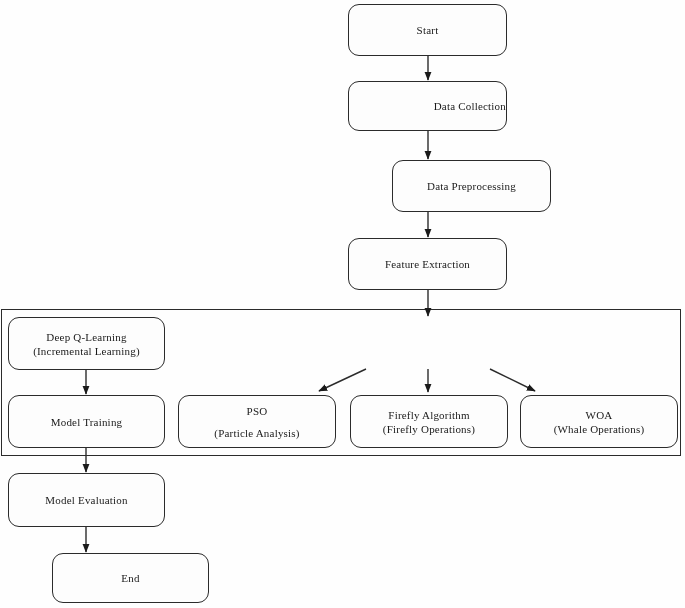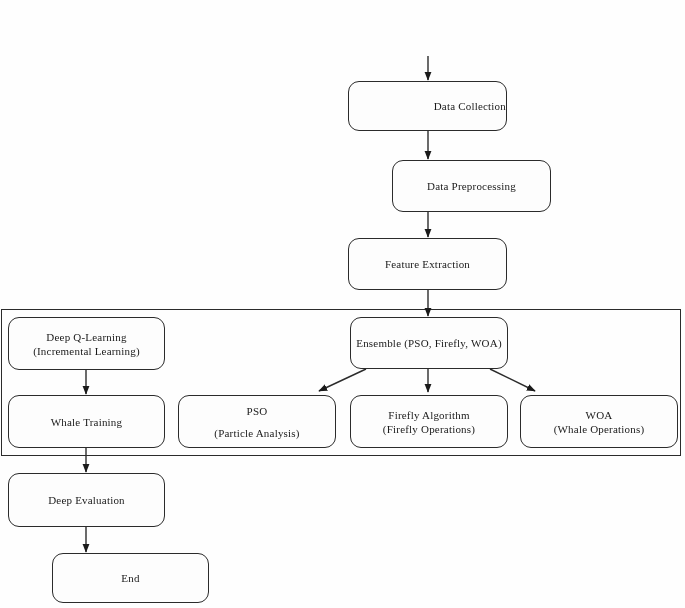--- a/index.html
+++ b/index.html
@@ -72,62 +72,62 @@
     <path d="M428,212 V237" stroke="#2b2b2b" stroke-width="1.4" fill="none" marker-end="url(#ah)"></path>
     <path d="M428,290 V316" stroke="#2b2b2b" stroke-width="1.4" fill="none" marker-end="url(#ah)"></path>
     <path d="M86,370 V394" stroke="#2b2b2b" stroke-width="1.4" fill="none" marker-end="url(#ah)"></path>
     <path d="M86,448 V472" stroke="#2b2b2b" stroke-width="1.4" fill="none" marker-end="url(#ah)"></path>
     <path d="M86,527 V552" stroke="#2b2b2b" stroke-width="1.4" fill="none" marker-end="url(#ah)"></path>
     <path d="M366,369 L319,391" stroke="#2b2b2b" stroke-width="1.4" fill="none" marker-end="url(#ah)"></path>
     <path d="M428,369 V392" stroke="#2b2b2b" stroke-width="1.4" fill="none" marker-end="url(#ah)"></path>
     <path d="M490,369 L535,391" stroke="#2b2b2b" stroke-width="1.4" fill="none" marker-end="url(#ah)"></path>
   </svg>
 
+  <div class="node n-start">
+    <span>Start</span>
+  </div>
 
   <div class="node n-collect">
     <span>Data Collection</span>
   </div>
 
   <div class="node n-preproc">
     <span>Data Preprocessing</span>
   </div>
 
   <div class="node n-feature">
     <span>Feature Extraction</span>
   </div>
 
   <div class="node n-dql">
     <span>Deep Q-Learning</span>
     <span>(Incremental Learning)</span>
   </div>
 
-  <div class="node n-ensemble">
-    <span>Ensemble (PSO, Firefly, WOA)</span>
-  </div>
 
   <div class="node n-training">
-    <span>Whale Training</span>
+    <span>Model Training</span>
   </div>
 
   <div class="node n-pso">
     <span>PSO</span>
     <span>(Particle Analysis)</span>
   </div>
 
   <div class="node n-firefly">
     <span>Firefly Algorithm</span>
     <span>(Firefly Operations)</span>
   </div>
 
   <div class="node n-woa">
     <span>WOA</span>
     <span>(Whale Operations)</span>
   </div>
 
   <div class="node n-eval">
-    <span>Deep Evaluation</span>
+    <span>Model Evaluation</span>
   </div>
 
   <div class="node n-end">
     <span>End</span>
   </div>
 
 </div>
 
 </body></html>

